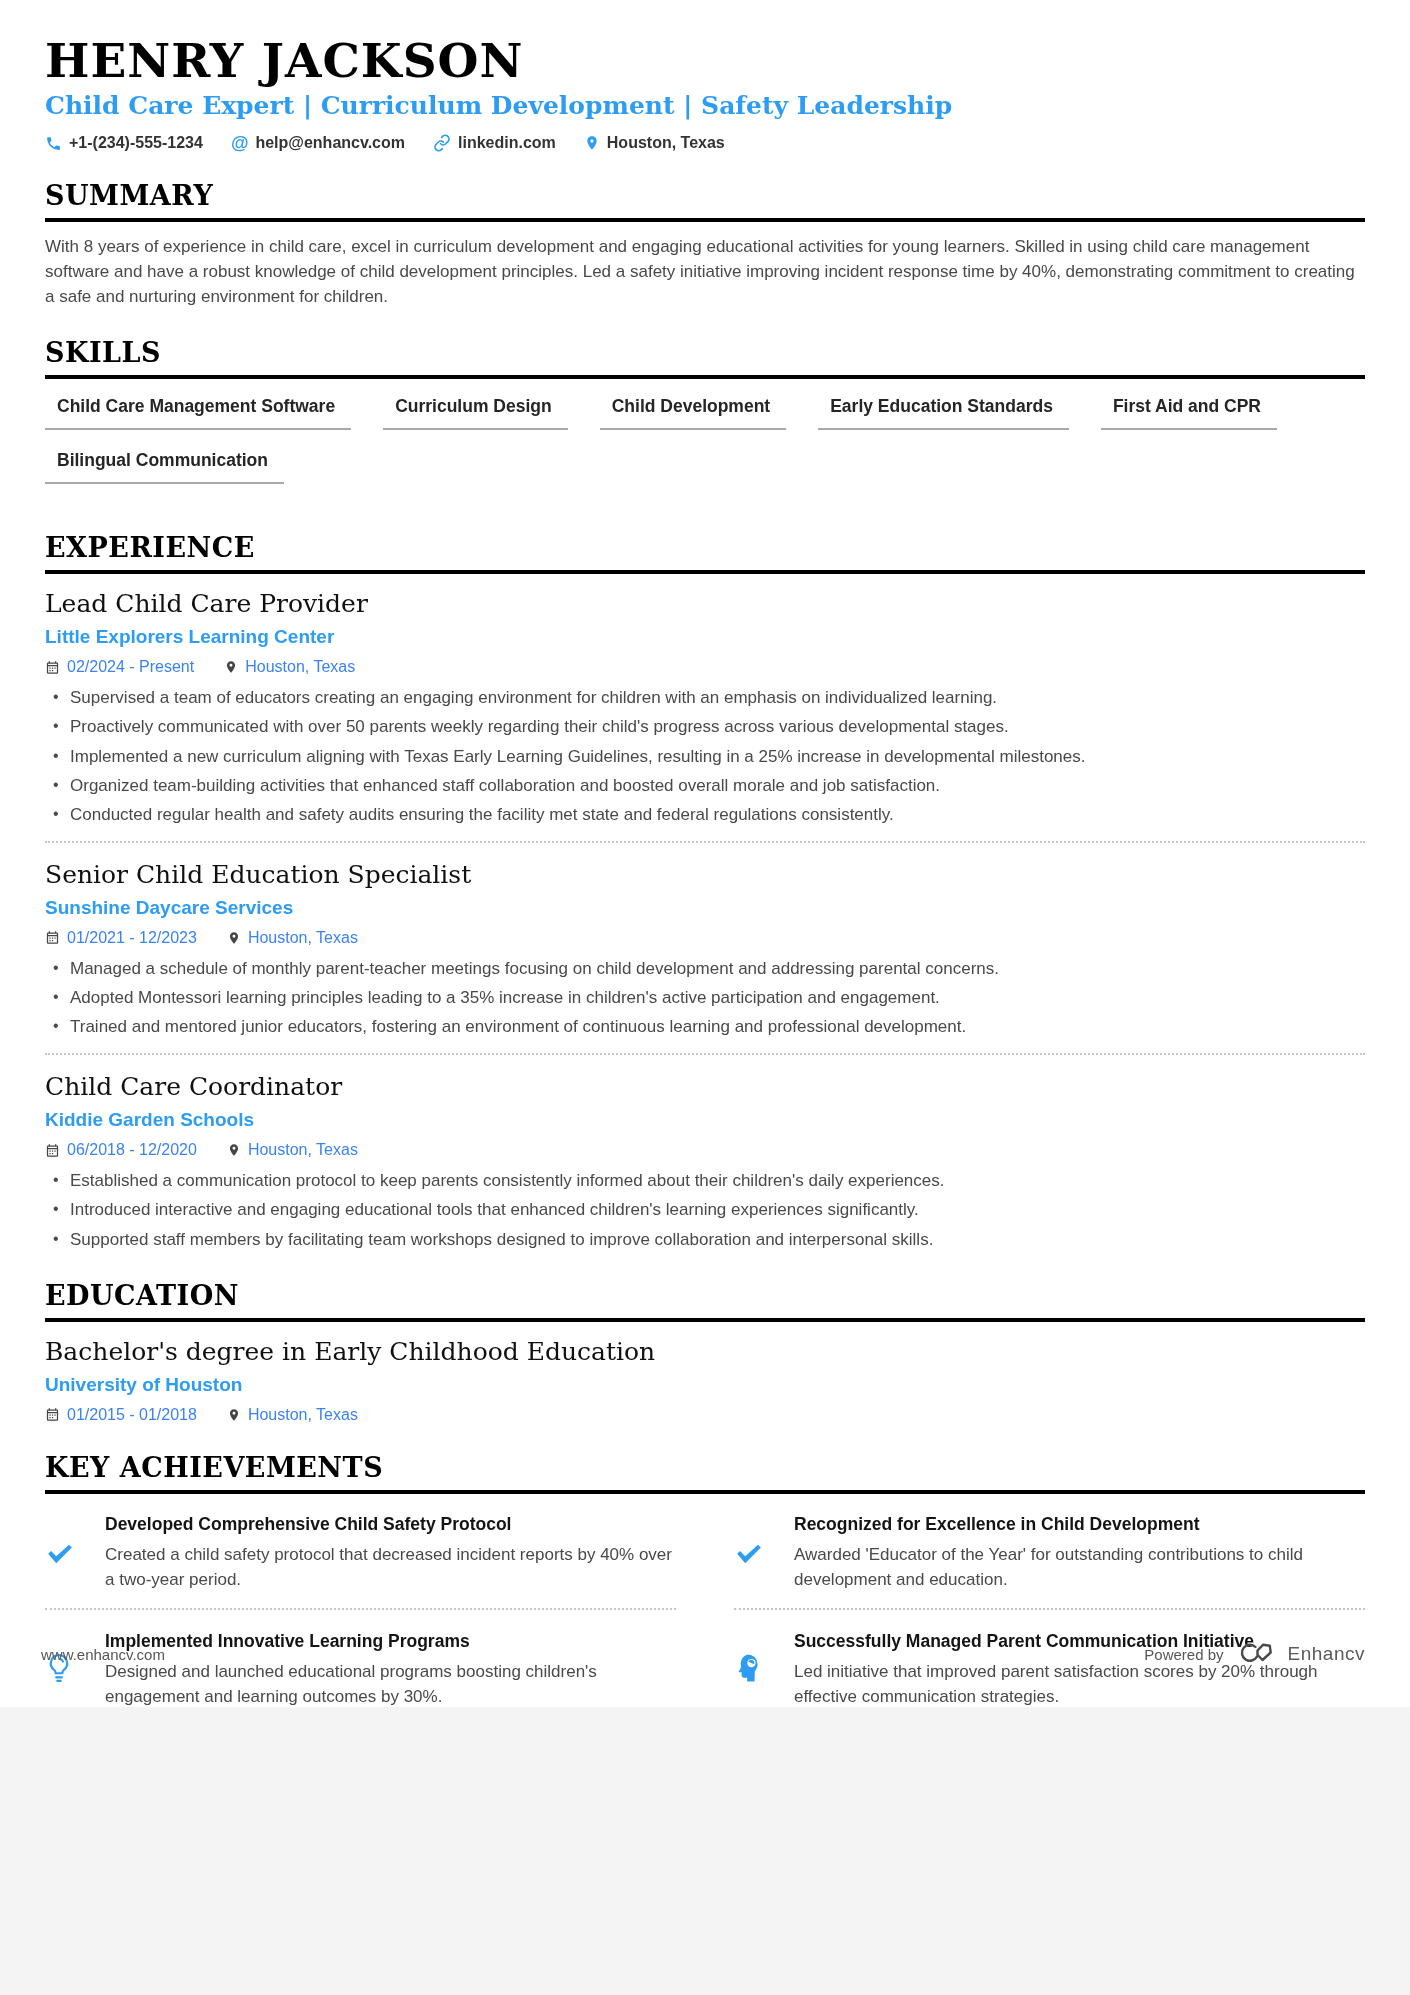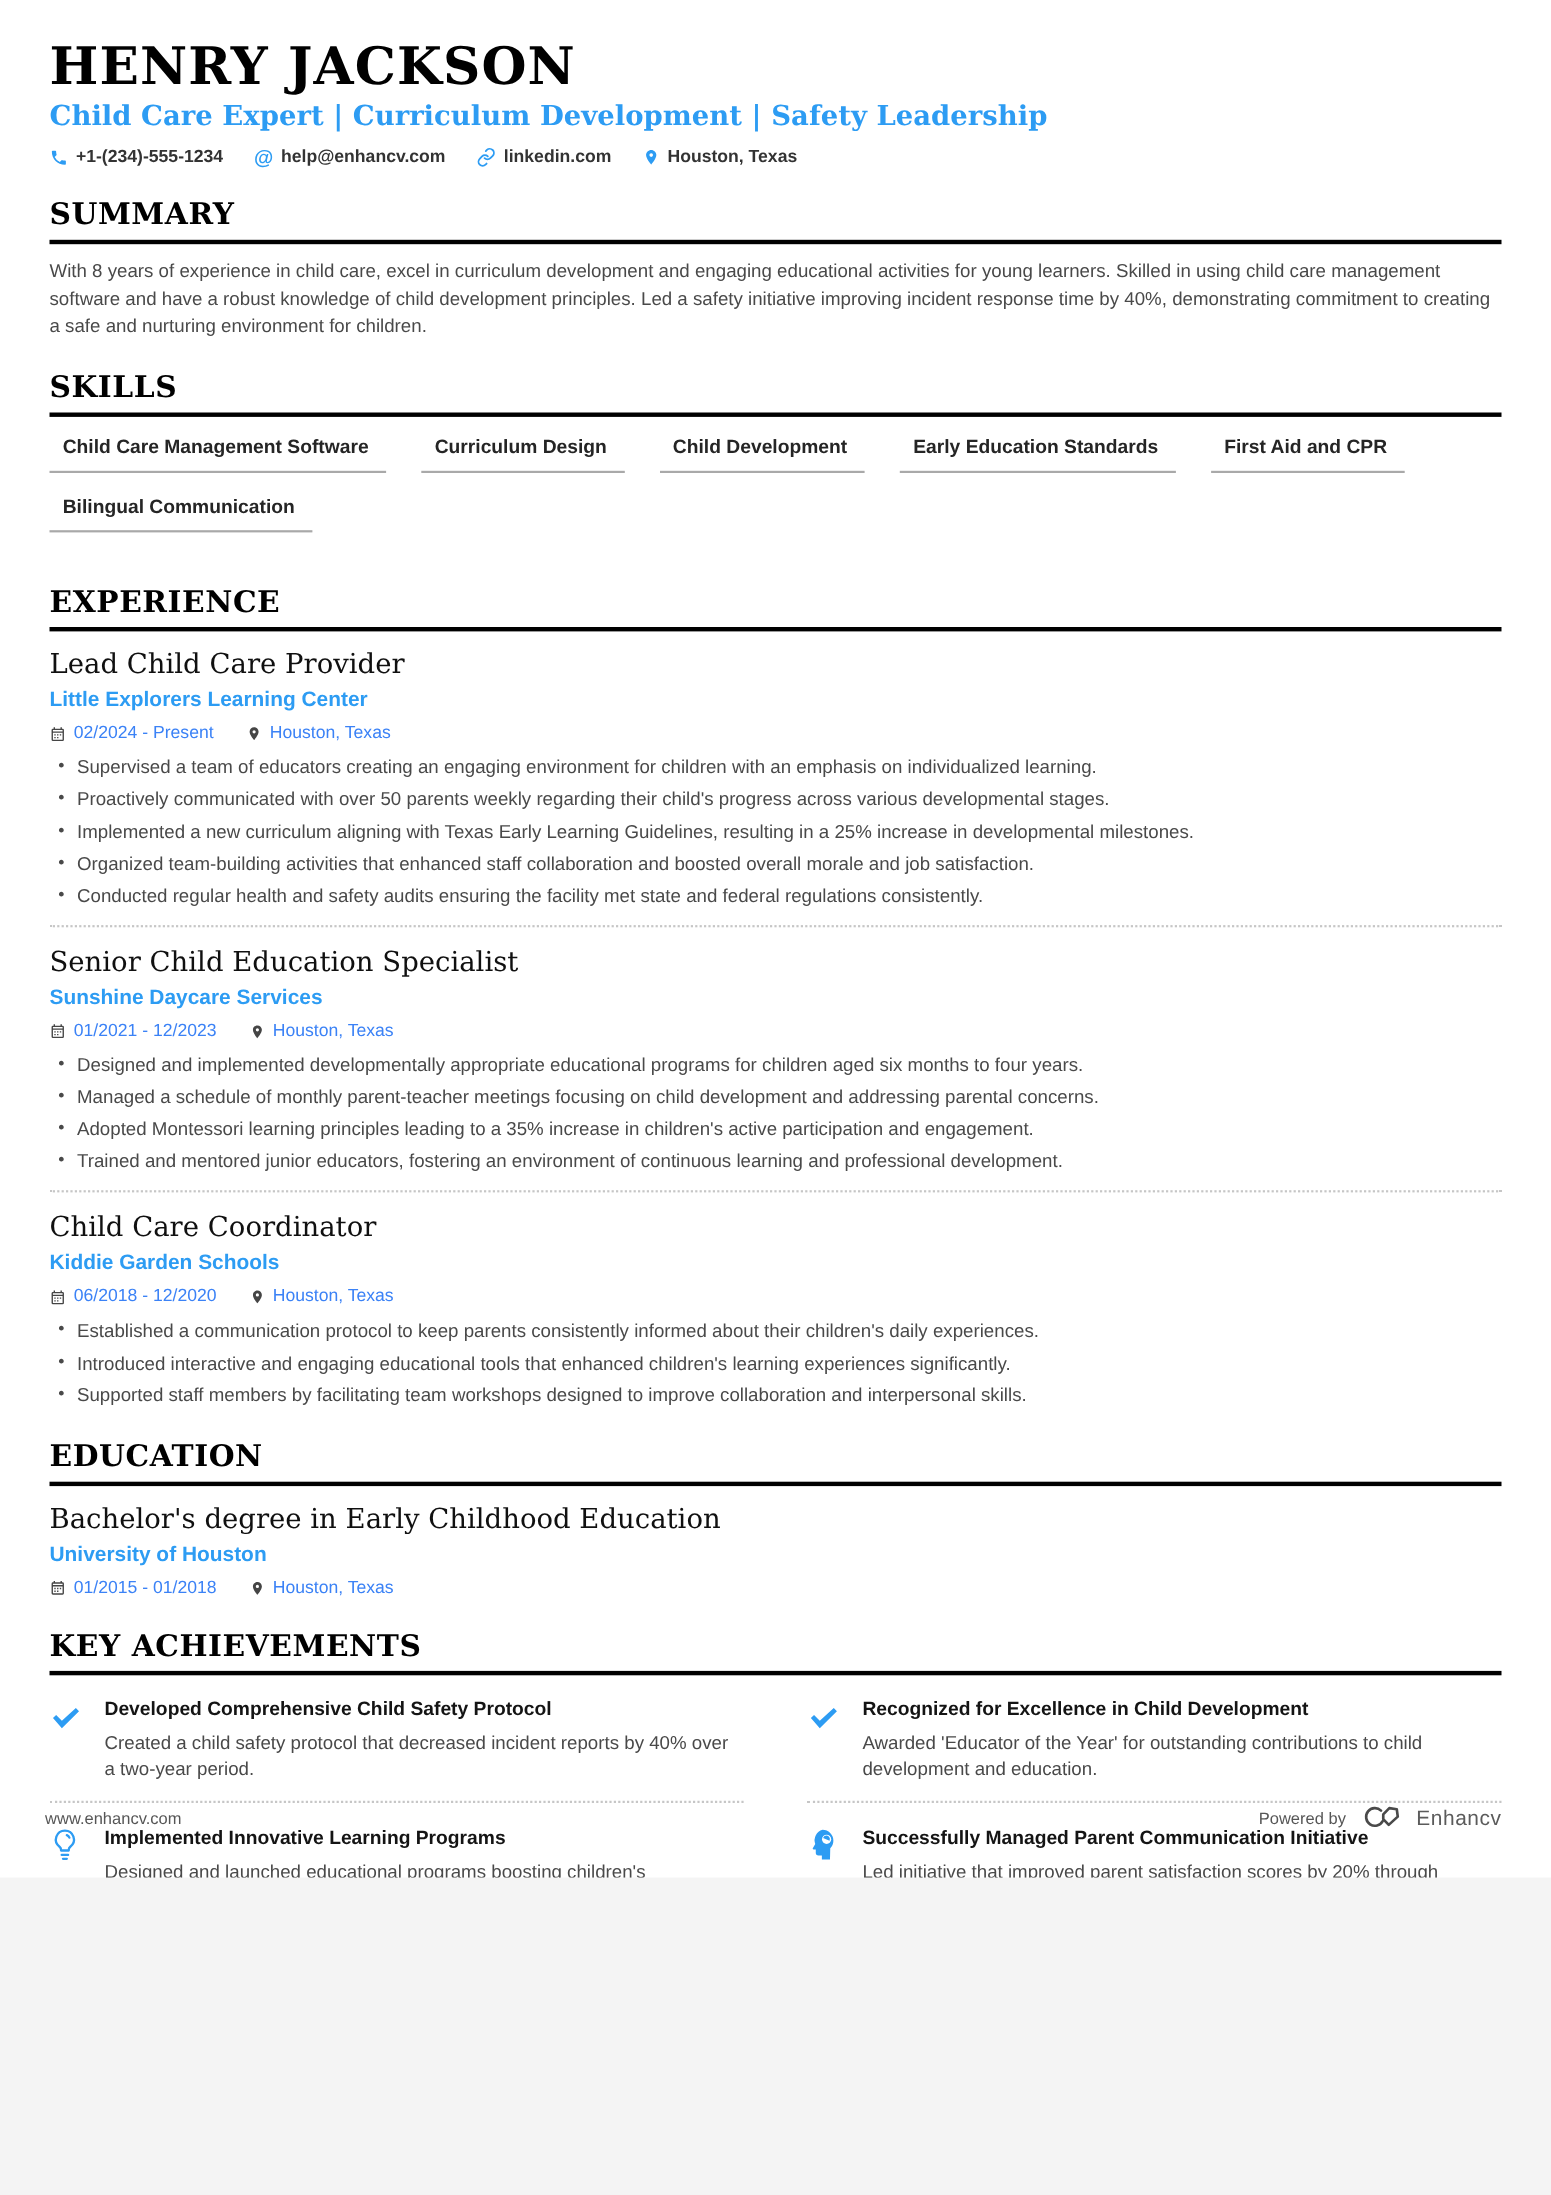--- a/index.html
+++ b/index.html
@@ -53,21 +53,21 @@
   ul.bullets li {
     font-size:17px; color:#494949; line-height:1.42; margin-bottom:5px; position:relative;
   }
   ul.bullets li::before {
     content:"•"; position:absolute; left:-17px; top:0; color:#494949; font-size:16px;
   }
   .job-divider { border:none; border-top:2px dotted #c6c6c6; margin:14px 0 15px 0; }
   
   .achv-grid { display:grid; grid-template-columns:1fr 1fr; column-gap:58px; row-gap:0; }
   .achv {
-    display:flex; gap:18px; padding:6px 0 16px 0;
+    display:flex; gap:28px; padding:6px 0 16px 0;align-items:center;
   }
   .achv.top { border-bottom:2px dotted #c6c6c6; margin-bottom:14px; }
   .achv-icon { flex:0 0 32px; padding-top:2px; }
   .achv-title { font-size:17.5px; font-weight:700; color:#141414; line-height:1.3; }
   .achv-desc { font-size:17px; color:#494949; line-height:1.42; margin-top:8px; }
   
   .footer {
     position:absolute; left:41px; right:45px; bottom:38px;
     display:flex; justify-content:space-between; align-items:center;
   }
@@ -189,21 +189,20 @@
           <span class="meta-item">
             <span>
                 <svg width="14" height="16" viewBox="0 0 24 24" fill="#454545">
                   <path d="M12 2C8.13 2 5 5.13 5 9c0 5.25 7 13 7 13s7-7.75 7-13c0-3.87-3.13-7-7-7zm0 9.5A2.5 2.5 0 1 1 12 6.5a2.5 2.5 0 0 1 0 5z"></path>
                 </svg>
               </span>
             <span>Houston, Texas</span>
           </span>
         </div>
         <ul class="bullets">
-          <li>Designed and implemented developmentally appropriate educational programs for children aged six months to four years.</li>
           <li>Managed a schedule of monthly parent-teacher meetings focusing on child development and addressing parental concerns.</li>
           <li>Adopted Montessori learning principles leading to a 35% increase in children's active participation and engagement.</li>
           <li>Trained and mentored junior educators, fostering an environment of continuous learning and professional development.</li>
         </ul>
       </div>
 
       <hr class="job-divider">
 
       <div class="job">
         <div class="job-title">Child Care Coordinator</div>

